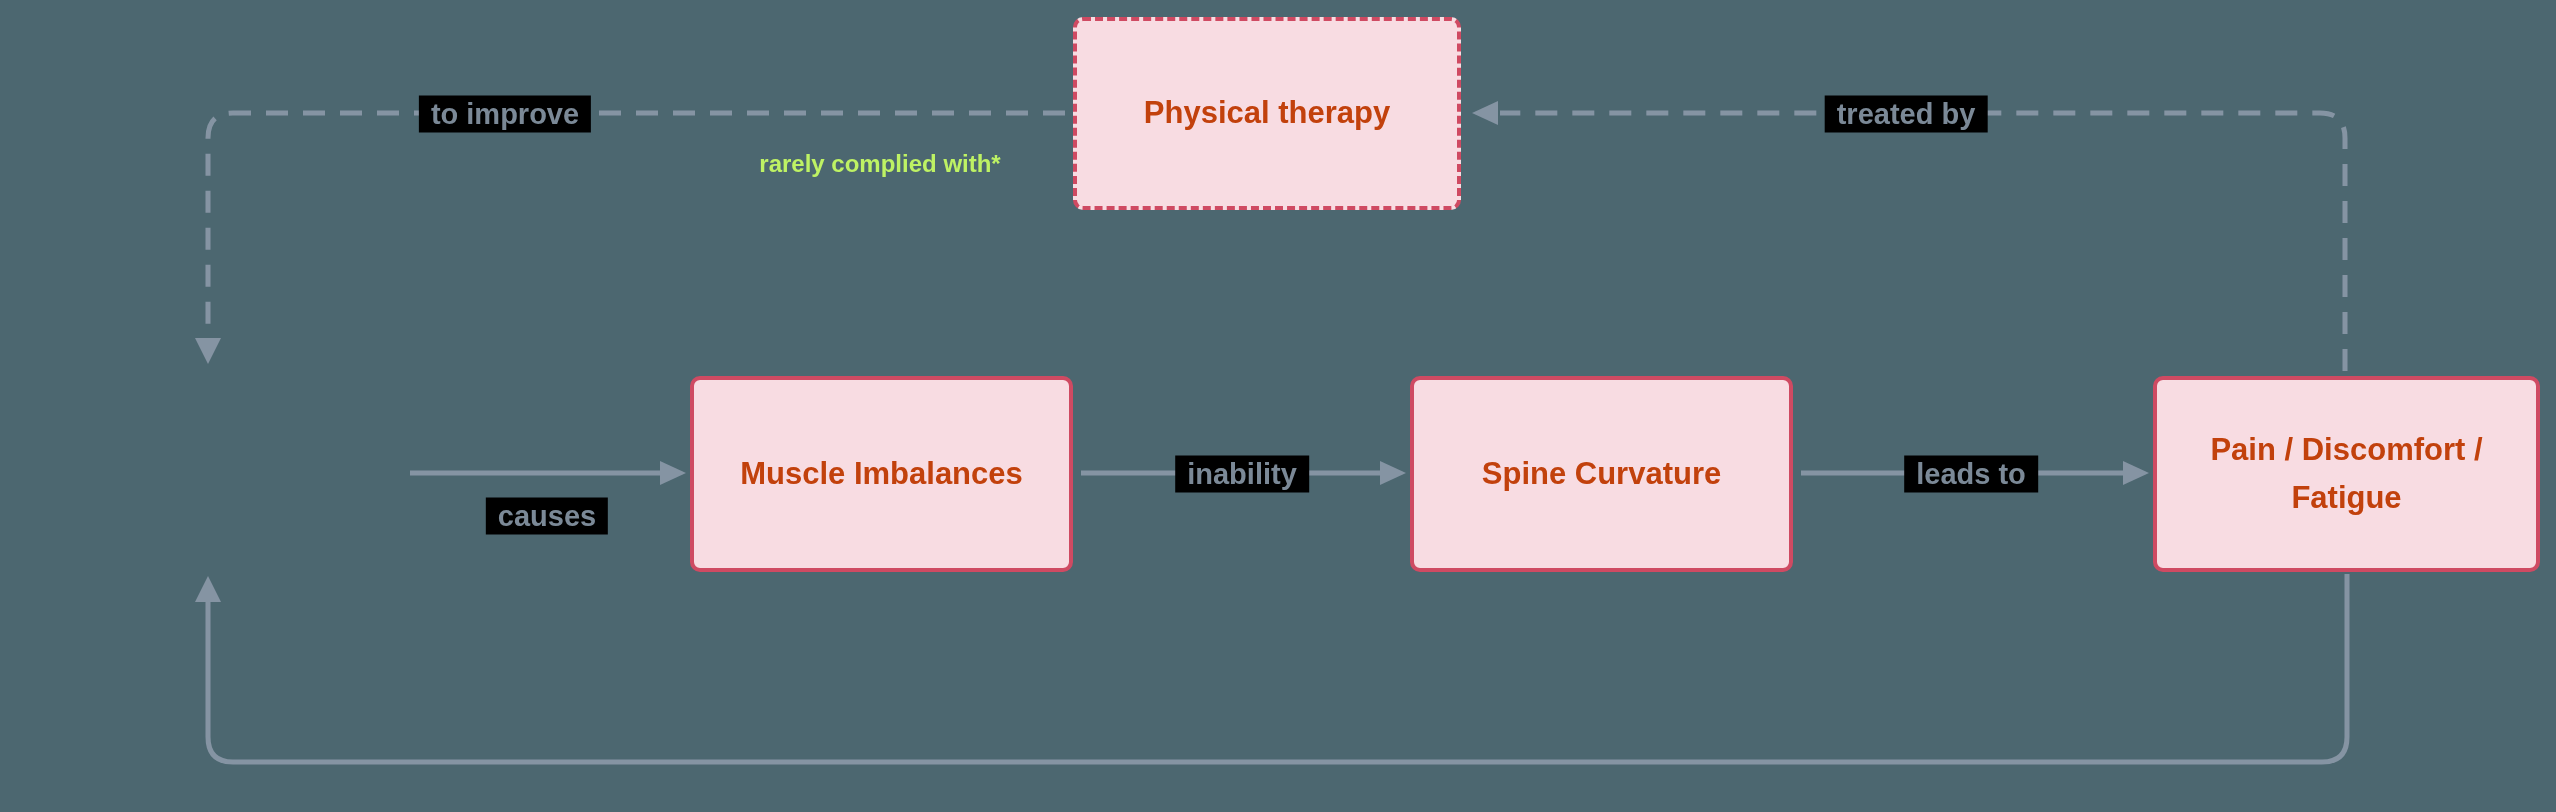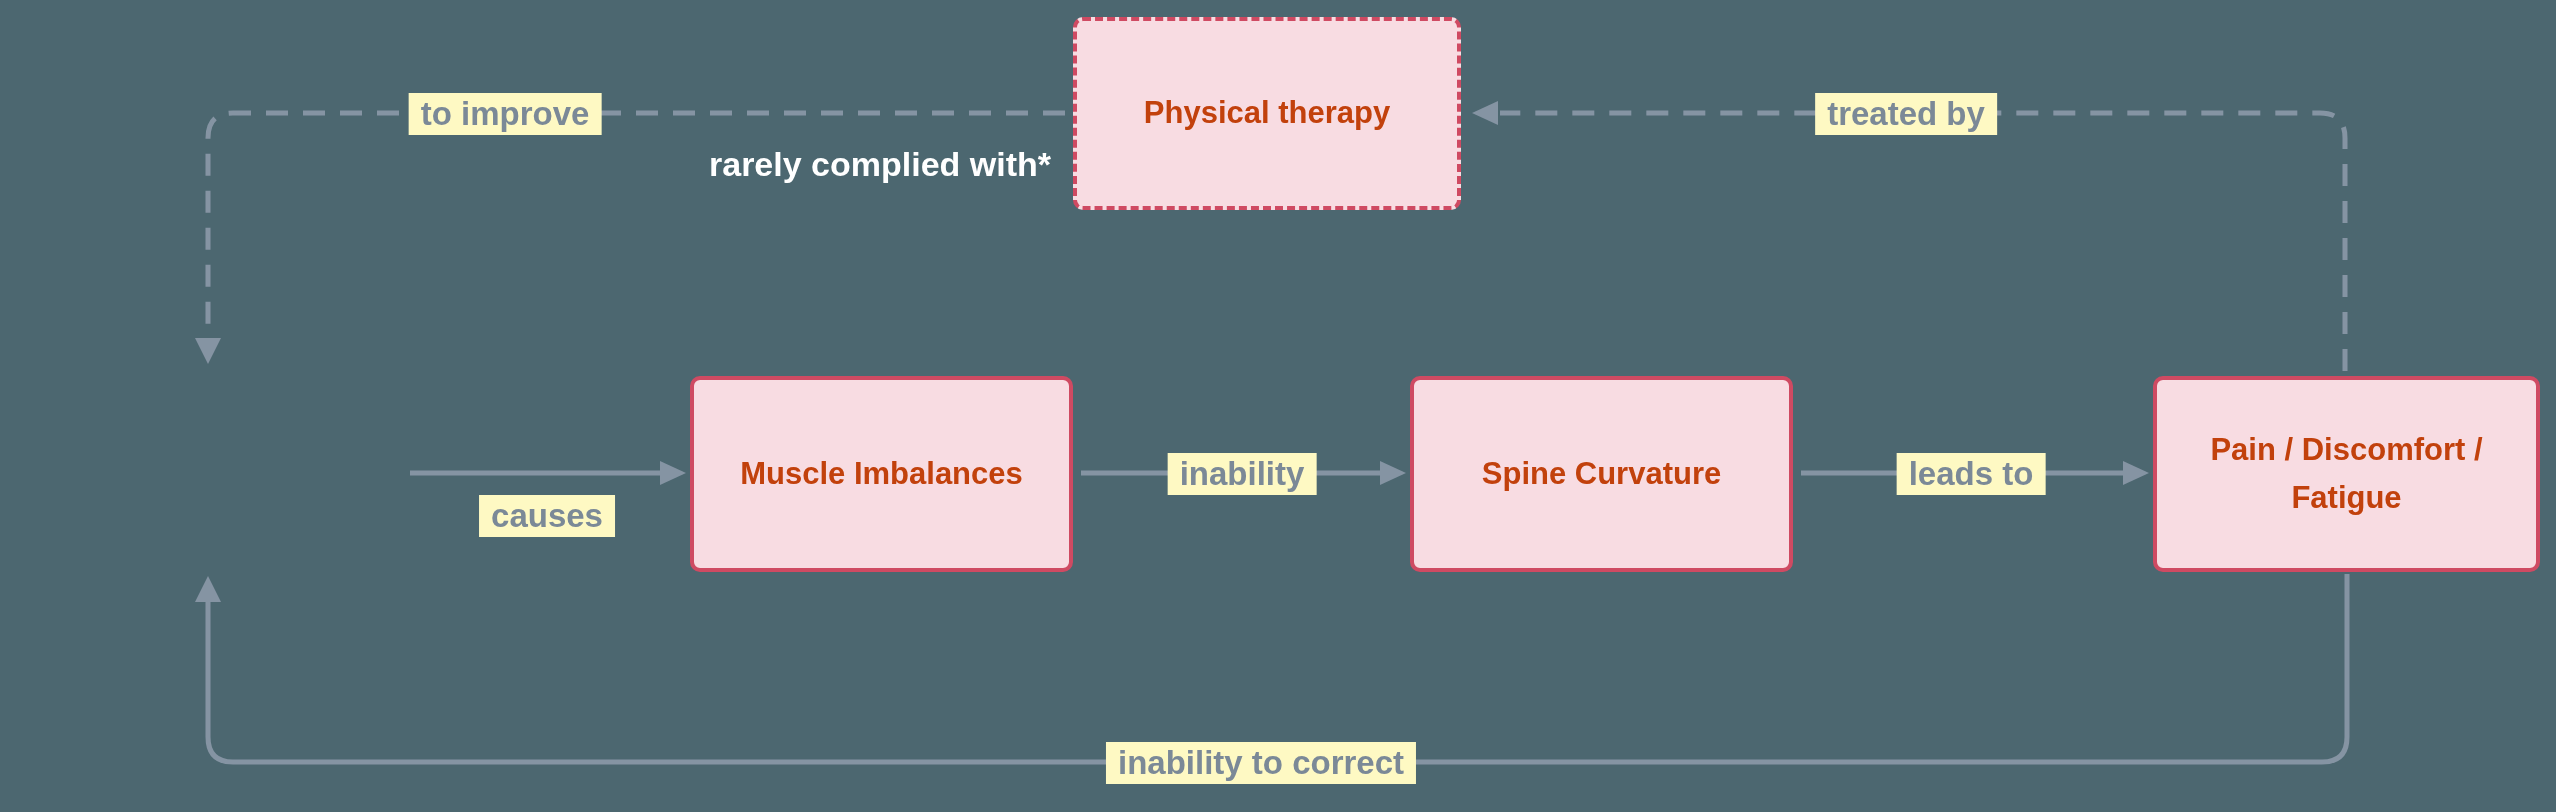--- a/index.html
+++ b/index.html
@@ -35,40 +35,40 @@
   .node.dashed { border-style: dashed; }
   .node-pt        { left: 1073px; top: 17px;  width: 388px; height: 193px; }
   .node-postural  { left: 18px;   top: 376px; width: 387px; height: 196px; }
   .node-muscle    { left: 690px;  top: 376px; width: 383px; height: 196px; }
   .node-spine     { left: 1410px; top: 376px; width: 383px; height: 196px; }
   .node-pain      { left: 2153px; top: 376px; width: 387px; height: 196px; }
 
   .edge-label {
     position: absolute;
     transform: translate(-50%, -50%);
-    background: #fef9c3;
+    background: #000000;
     padding: 2px 12px;
     color: #7b8997;
-    font-size: 33px;
+    font-size: 29px;
     font-weight: 600;
     white-space: nowrap;
   }
   .lbl-causes    { left: 547px;  top: 474px; margin-top: 42px; }
   .lbl-misaligns { left: 1242px; top: 474px; }
   .lbl-leadsto   { left: 1971px; top: 474px; }
   .lbl-inability { left: 1261px; top: 763px; }
   .lbl-improve   { left: 505px;  top: 114px; }
   .lbl-treated   { left: 1906px; top: 114px; }
 
   .note-label {
     position: absolute;
     transform: translate(-50%, -50%);
     left: 880px; top: 164px;
-    color: #ffffff;
-    font-size: 34px;
+    color: #bef264;
+    font-size: 24px;
     font-weight: 600;
     white-space: nowrap;
   }
 </style>
 </head>
 <body>
 
 <div class="canvas">
 
   <svg class="edges-svg" viewBox="0 0 2556 812">
@@ -105,19 +105,18 @@
     <span>Spine Curvature</span>
   </div>
 
   <div class="node node-pain">
     <span>Pain / Discomfort / Fatigue</span>
   </div>
 
   <div class="edge-label lbl-causes">causes</div>
   <div class="edge-label lbl-misaligns">inability</div>
   <div class="edge-label lbl-leadsto">leads to</div>
-  <div class="edge-label lbl-inability">inability to correct</div>
   <div class="edge-label lbl-improve">to improve</div>
   <div class="edge-label lbl-treated">treated by</div>
 
   <div class="note-label">rarely complied with*</div>
 
 </div>
 
 </body></html>

